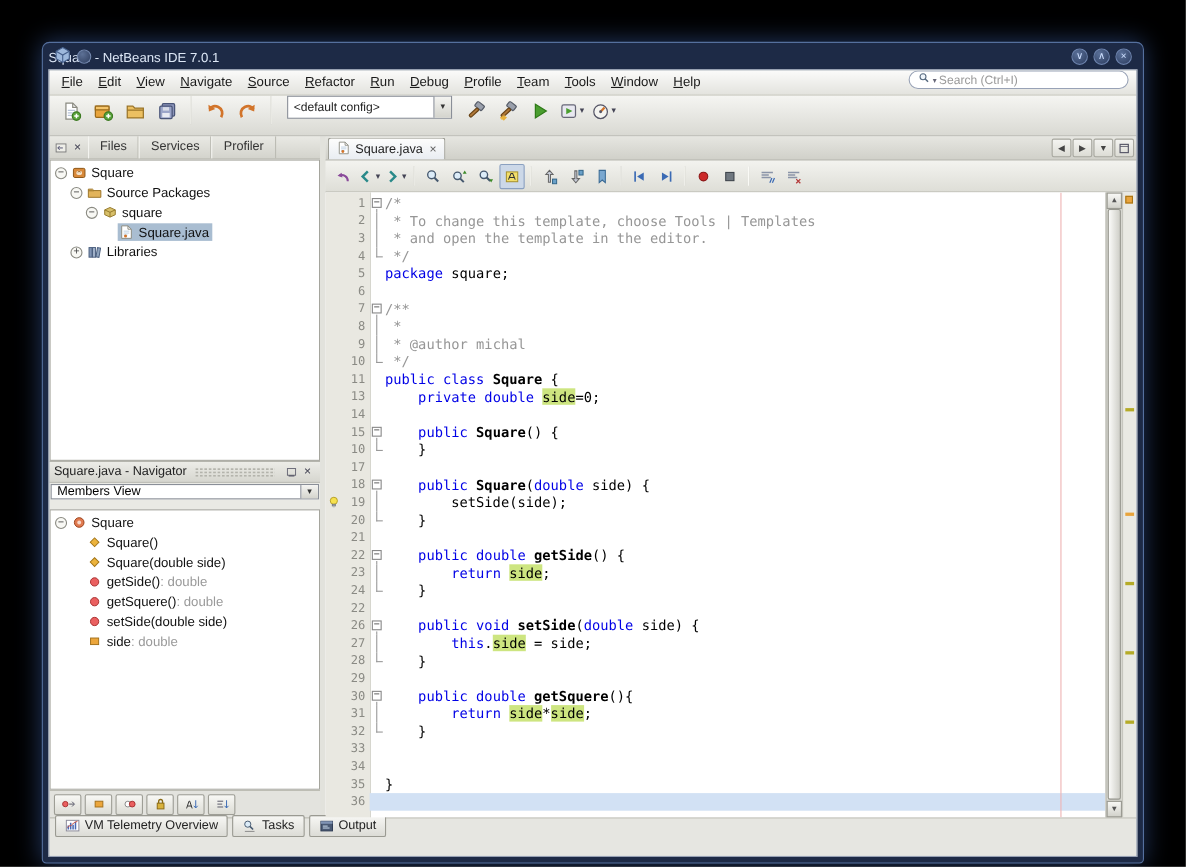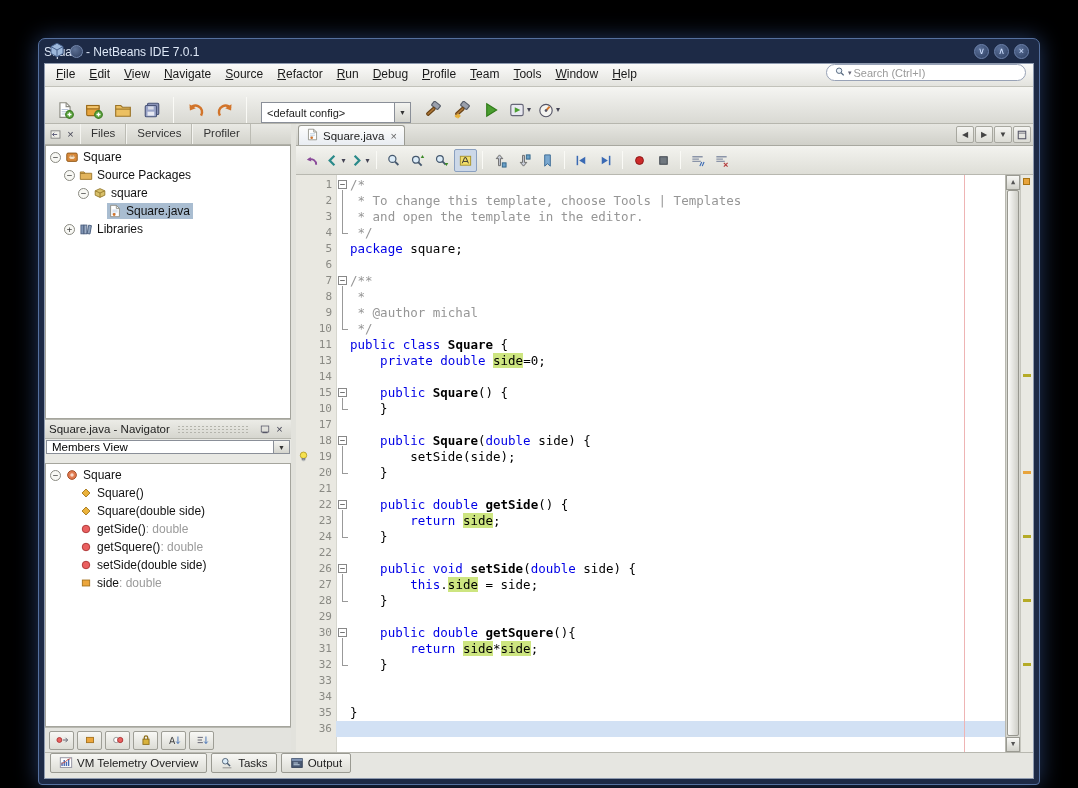--- a/index.html
+++ b/index.html
@@ -27,21 +27,21 @@
     display:flex;align-items:flex-start;padding:0 4px;font-size:12px;color:#1a1a1a;flex:none}
   .menu-items{display:flex}
   .menu-item{padding:3px 7px;cursor:default;white-space:nowrap}
   .menu-item .mn{text-decoration:underline}
   .searchbox{margin-left:auto;margin-right:3px;width:200px;height:17px;border:1px solid #98a2b6;border-radius:9px;
     background:#fff;display:flex;align-items:center;padding:0 7px;font-size:11px;color:#9a9a9a;gap:2px}
   .search-ph{overflow:hidden;white-space:nowrap}
   .search-dd{font-size:7px;color:#667}
 
   .toolbar{height:37px;background:linear-gradient(#f5f5f2,#d9d9d3);border-bottom:1px solid #b6b6ae;
-    display:flex;align-items:flex-end;padding:0 6px;gap:2px;flex:none}
+    display:flex;align-items:flex-start;padding:0 6px;gap:2px;flex:none}
   .tbar-btn{width:27px;height:27px;display:flex;align-items:center;justify-content:center;border:1px solid transparent;border-radius:3px;position:relative}
   .dd-arrow{font-size:8px;color:#445;margin-left:1px}
   .tbar-sep{width:1px;height:26px;background:#b2b2aa;border-right:1px solid #fafaf6;margin:0 6px}
   .tbar-combo{width:150px;height:21px;background:#fff;border:1px solid #8a8f98;display:flex;align-items:center;font-size:11px;color:#222;margin:0 6px}
   .combo-text{flex:1;padding:0 5px;white-space:nowrap;overflow:hidden}
   .combo-arrow{width:16px;height:100%;display:flex;align-items:center;justify-content:center;font-size:7px;color:#333;
     background:linear-gradient(#f4f4f1,#d4d4cd);border-left:1px solid #8a8f98}
 
   .main{flex:1;display:flex;min-height:0}
   .left-col{width:246px;flex:none;display:flex;flex-direction:column;min-height:0}
@@ -118,21 +118,21 @@
     border:1px solid #9a9a92;color:#555;font-size:7px;text-align:center;line-height:13px}
   .vs-up{top:0}.vs-down{bottom:0}
   .vs-thumb{position:absolute;left:1px;right:1px;top:15px;bottom:16px;background:linear-gradient(90deg,#fbfbf9,#cfcfc8);
     border:1px solid #97978f;border-radius:2px}
 
   .stripe{width:13px;flex:none;background:#e9e9e3;border-left:1px solid #c6c6be;position:relative}
   .stripe-status{position:absolute;top:3px;left:2px;width:7px;height:7px;background:var(--c-warn);border:1px solid #a87414}
   .stripe-mark{position:absolute;left:2px;width:8px;height:3px;background:var(--c-occmark)}
   .stripe-mark.warn{background:var(--c-warn)}
 
-  .statusbar{height:26px;background:#e6e6e1;border-top:1px solid #b8b8b0;display:flex;align-items:flex-start;gap:4px;padding:0 5px;flex:none}
+  .statusbar{height:26px;background:#e6e6e1;border-top:1px solid #b8b8b0;display:flex;align-items:flex-end;gap:4px;padding:17px 5px;flex:none}
   .status-btn{height:20px;display:flex;align-items:center;gap:4px;padding:0 8px;font-size:11.5px;color:#222;
     background:linear-gradient(#f7f7f4,#dcdcd6);border:1px solid #9a9a92;border-radius:2px}
 </style>
 </head>
 <body style="--c-keyword: #0000e6; --c-comment: #969696; --c-occ: #cde580; --c-caretrow: #d2e1f4; --c-sel: #a9bdd1; --c-warn: #e8a43c; --c-occmark: #b5ab28;">
 
 <div class="window">
   <div class="titlebar">
     <div class="tb-left">
       <span id="logo-slot"><span class="icon">

